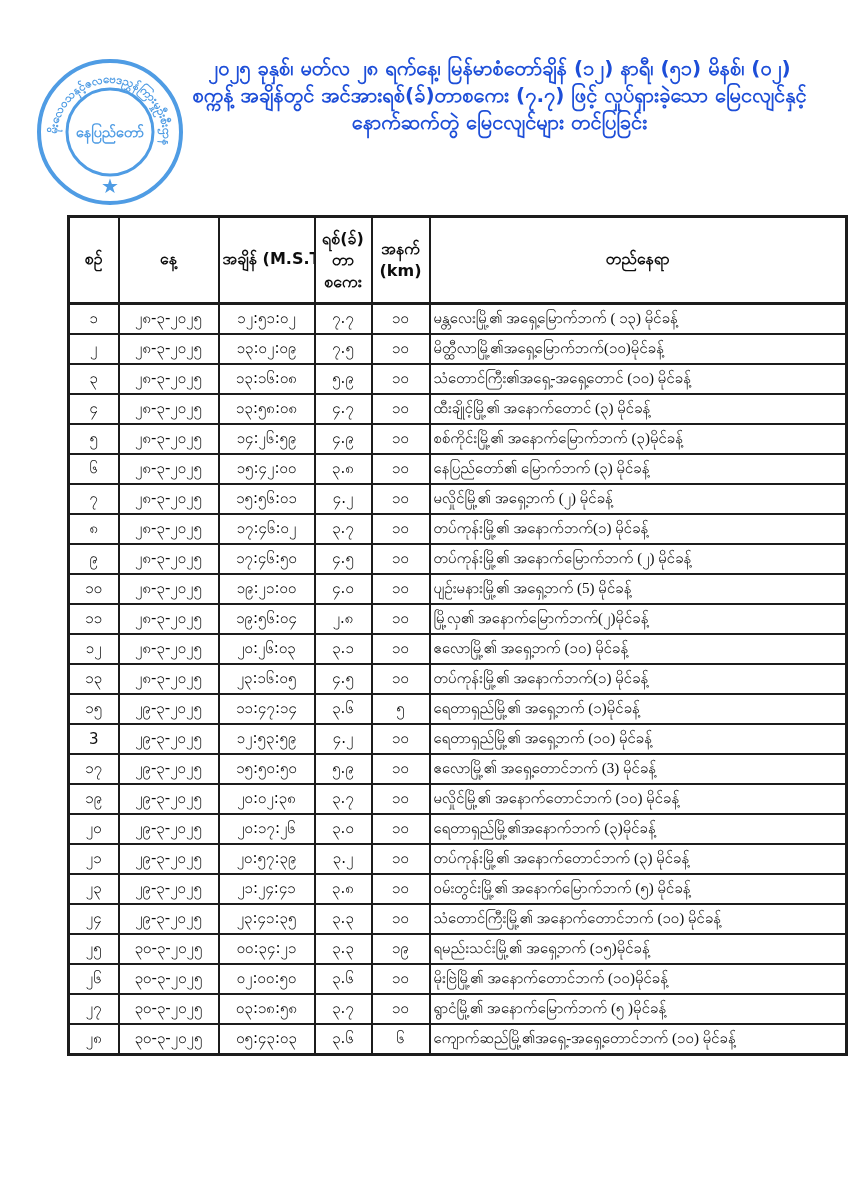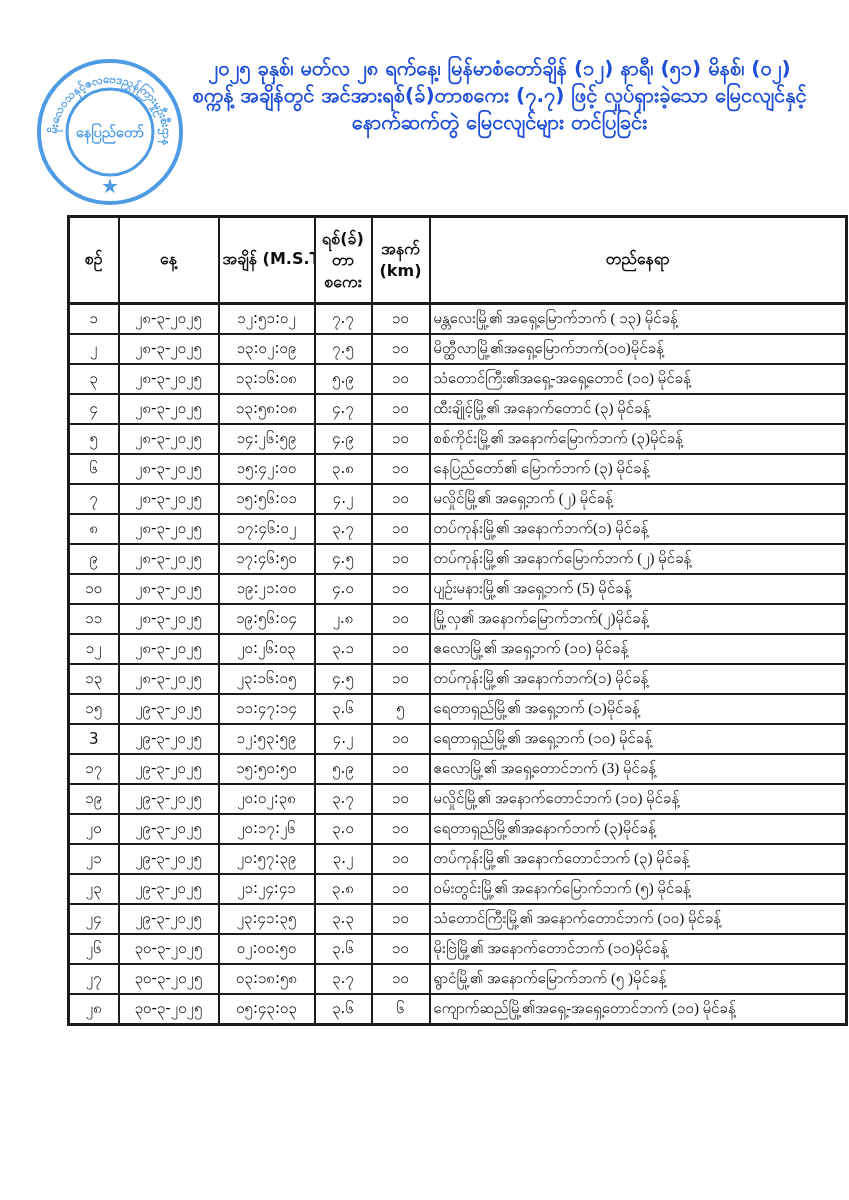--- a/index.html
+++ b/index.html
@@ -268,20 +268,28 @@
         </tr>
         <tr>
           <td class="ctr">၂၄</td>
           <td class="ctr">၂၉-၃-၂၀၂၅</td>
           <td class="ctr">၂၃:၄၁:၃၅</td>
           <td class="ctr">၃.၃</td>
           <td class="ctr">၁၀</td>
           <td class="loc">သံတောင်ကြီးမြို့၏ အနောက်တောင်ဘက် (၁၀) မိုင်ခန့်</td>
         </tr>
         <tr>
+          <td class="ctr">၂၅</td>
+          <td class="ctr">၃၀-၃-၂၀၂၅</td>
+          <td class="ctr">၀၀:၃၄:၂၁</td>
+          <td class="ctr">၃.၃</td>
+          <td class="ctr">၁၉</td>
+          <td class="loc">ရမည်းသင်းမြို့၏ အရှေ့ဘက် (၁၅)မိုင်ခန့်</td>
+        </tr>
+        <tr>
           <td class="ctr">၂၆</td>
           <td class="ctr">၃၀-၃-၂၀၂၅</td>
           <td class="ctr">၀၂:၀၀:၅၀</td>
           <td class="ctr">၃.၆</td>
           <td class="ctr">၁၀</td>
           <td class="loc">မိုးဗြဲမြို့၏ အနောက်တောင်ဘက် (၁၀)မိုင်ခန့်</td>
         </tr>
         <tr>
           <td class="ctr">၂၇</td>
           <td class="ctr">၃၀-၃-၂၀၂၅</td>

